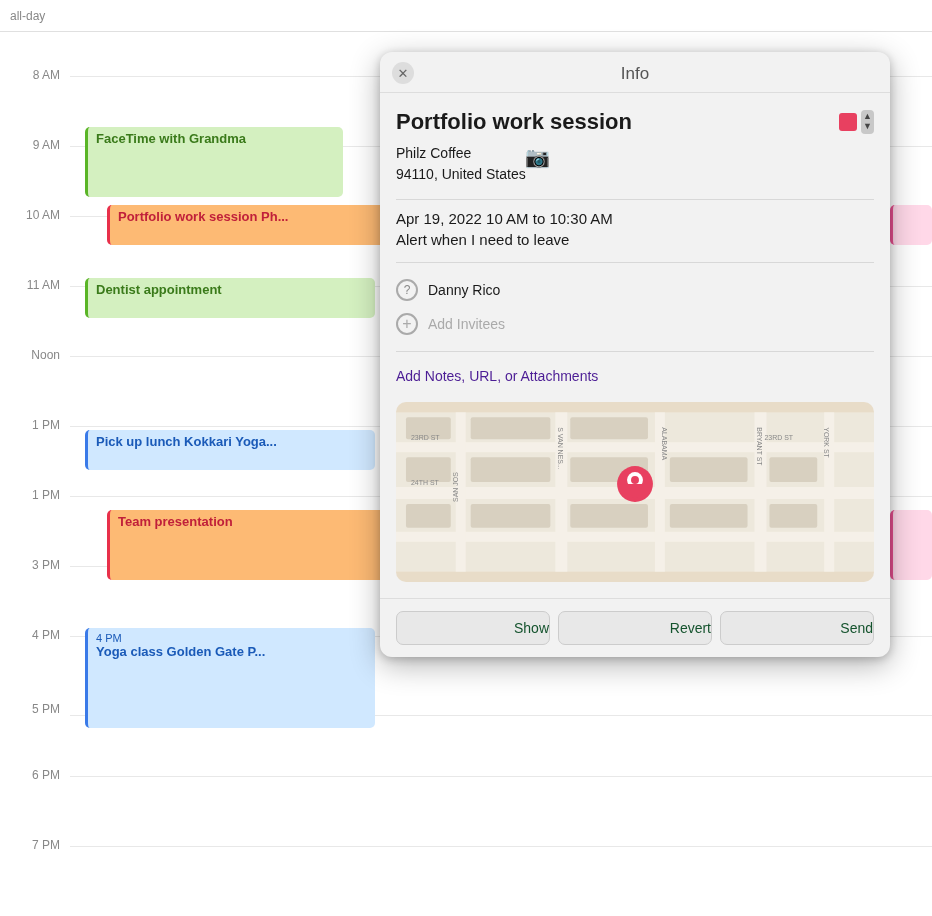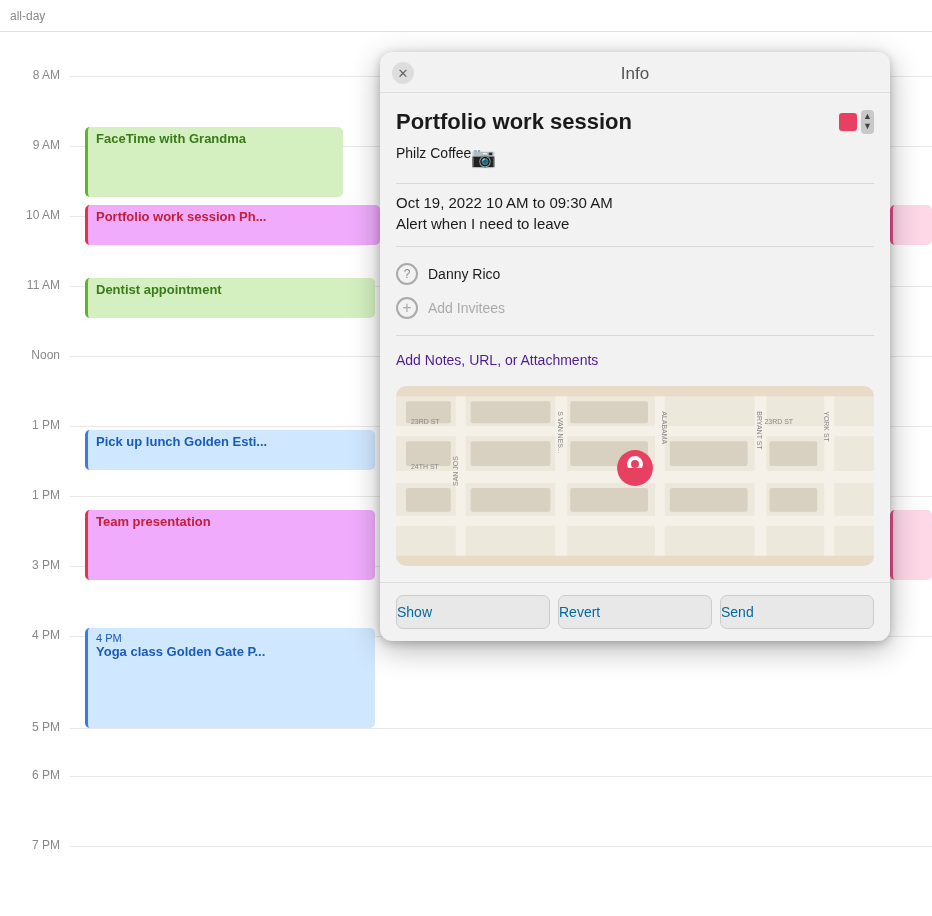--- a/index.html
+++ b/index.html
@@ -70,23 +70,24 @@
       overflow: hidden;
       white-space: nowrap;
       text-overflow: ellipsis;
     }
     .event-green {
       background: #d4f0c0;
       color: #3a7a1a;
       border-left: 3px solid #5ab527;
     }
     .event-red {
-      background: #f0abfc;
+      background: #fdba74;
       color: #c0203a;
       border-left: 3px solid #e8304a;
+      margin-left: 22px;
     }
     .event-blue {
       background: #d0e8ff;
       color: #1a5ab8;
       border-left: 3px solid #3a7ae8;
     }
     .event-pink {
       background: #ffd8e8;
       color: #b82060;
       border-left: 3px solid #e85090;
@@ -294,23 +295,23 @@
       border-top: 1px solid #ddd;
       gap: 8px;
     }
     .footer-btn {
       flex: 1;
       padding: 8px 0;
       background: #e8e8e8;
       border: 1px solid #ccc;
       border-radius: 7px;
       font-size: 14px;
-      color: #0369a1;
+      color: #14532d;
       cursor: pointer;
-      text-align: left;
+      text-align: right;
     }
   </style>
 </head>
 <body>
 
 <div class="calendar-bg"></div>
 
 <div class="allday-row">
   <span class="allday-label">all-day</span>
 </div>
@@ -345,39 +346,39 @@
     <div class="time-line"></div>
   </div>
     <div class="time-slot" style="top: 558px;">
     <span class="time-label">3 PM</span>
     <div class="time-line"></div>
   </div>
     <div class="time-slot" style="top: 628px;">
     <span class="time-label">4 PM</span>
     <div class="time-line"></div>
   </div>
-    <div class="time-slot" style="top: 720px;">
+    <div class="time-slot" style="top: 702px; align-items: flex-end;">
     <span class="time-label">5 PM</span>
     <div class="time-line"></div>
   </div>
     <div class="time-slot" style="top: 768px;">
     <span class="time-label">6 PM</span>
     <div class="time-line"></div>
   </div>
     <div class="time-slot" style="top: 838px;">
     <span class="time-label">7 PM</span>
     <div class="time-line"></div>
   </div>
   </div>
 
 <div id="events-container">
     <div class="event event-green" style="top: 127px; left: 85px; width: 258px; height: 70px; position: absolute;">FaceTime with Grandma</div>
     <div class="event event-red" style="top: 205px; left: 85px; width: 295px; height: 40px; position: absolute;">Portfolio work session  Ph...</div>
     <div class="event event-green" style="top: 278px; left: 85px; width: 290px; height: 40px; position: absolute;">Dentist appointment</div>
-    <div class="event event-blue" style="top: 430px; left: 85px; width: 290px; height: 40px; position: absolute;">Pick up lunch  Golden Esti...</div>
+    <div class="event event-blue" style="top: 430px; left: 85px; width: 290px; height: 40px; position: absolute;">Pick up lunch  Kokkari Yoga...</div>
     <div class="event event-red" style="top: 510px; left: 85px; width: 290px; height: 70px; position: absolute; padding-left: 8px;">Team presentation</div>
     <div class="event event-blue" style="top: 628px; left: 85px; width: 290px; height: 100px; position: absolute;">
       <div style="font-size:11px;font-weight:400;">4 PM</div>
       <div>Yoga class  Golden Gate P...</div>
     </div>
     <div class="event event-pink" style="top: 205px; left: 890px; width: 42px; height: 40px; position: absolute;"></div>
     <div class="event event-pink" style="top: 510px; left: 890px; width: 42px; height: 70px; position: absolute;"></div>
   </div>
 
 <div class="info-popup">
@@ -398,27 +399,28 @@
         <div class="stepper-btn">
           <span>▲</span>
           <span>▼</span>
         </div>
       </div>
     </div>
 
     <div class="location-row">
       <div>
         <div class="location-text">Philz Coffee</div>
+        <div class="location-text">94110, United States</div>
       </div>
       <div class="video-icon">📷</div>
     </div>
 
     <hr class="divider">
 
-    <div class="datetime-text">Oct 19, 2022  10 AM to 09:30 AM</div>
+    <div class="datetime-text">Apr 19, 2022  10 AM to 10:30 AM</div>
     <div class="alert-text">Alert when I need to leave</div>
 
     <hr class="divider2">
 
     <div class="invitee-row">
       <div class="invitee-icon">?</div>
       <span class="invitee-name">Danny Rico</span>
     </div>
 
     <div class="add-invitees-row">

